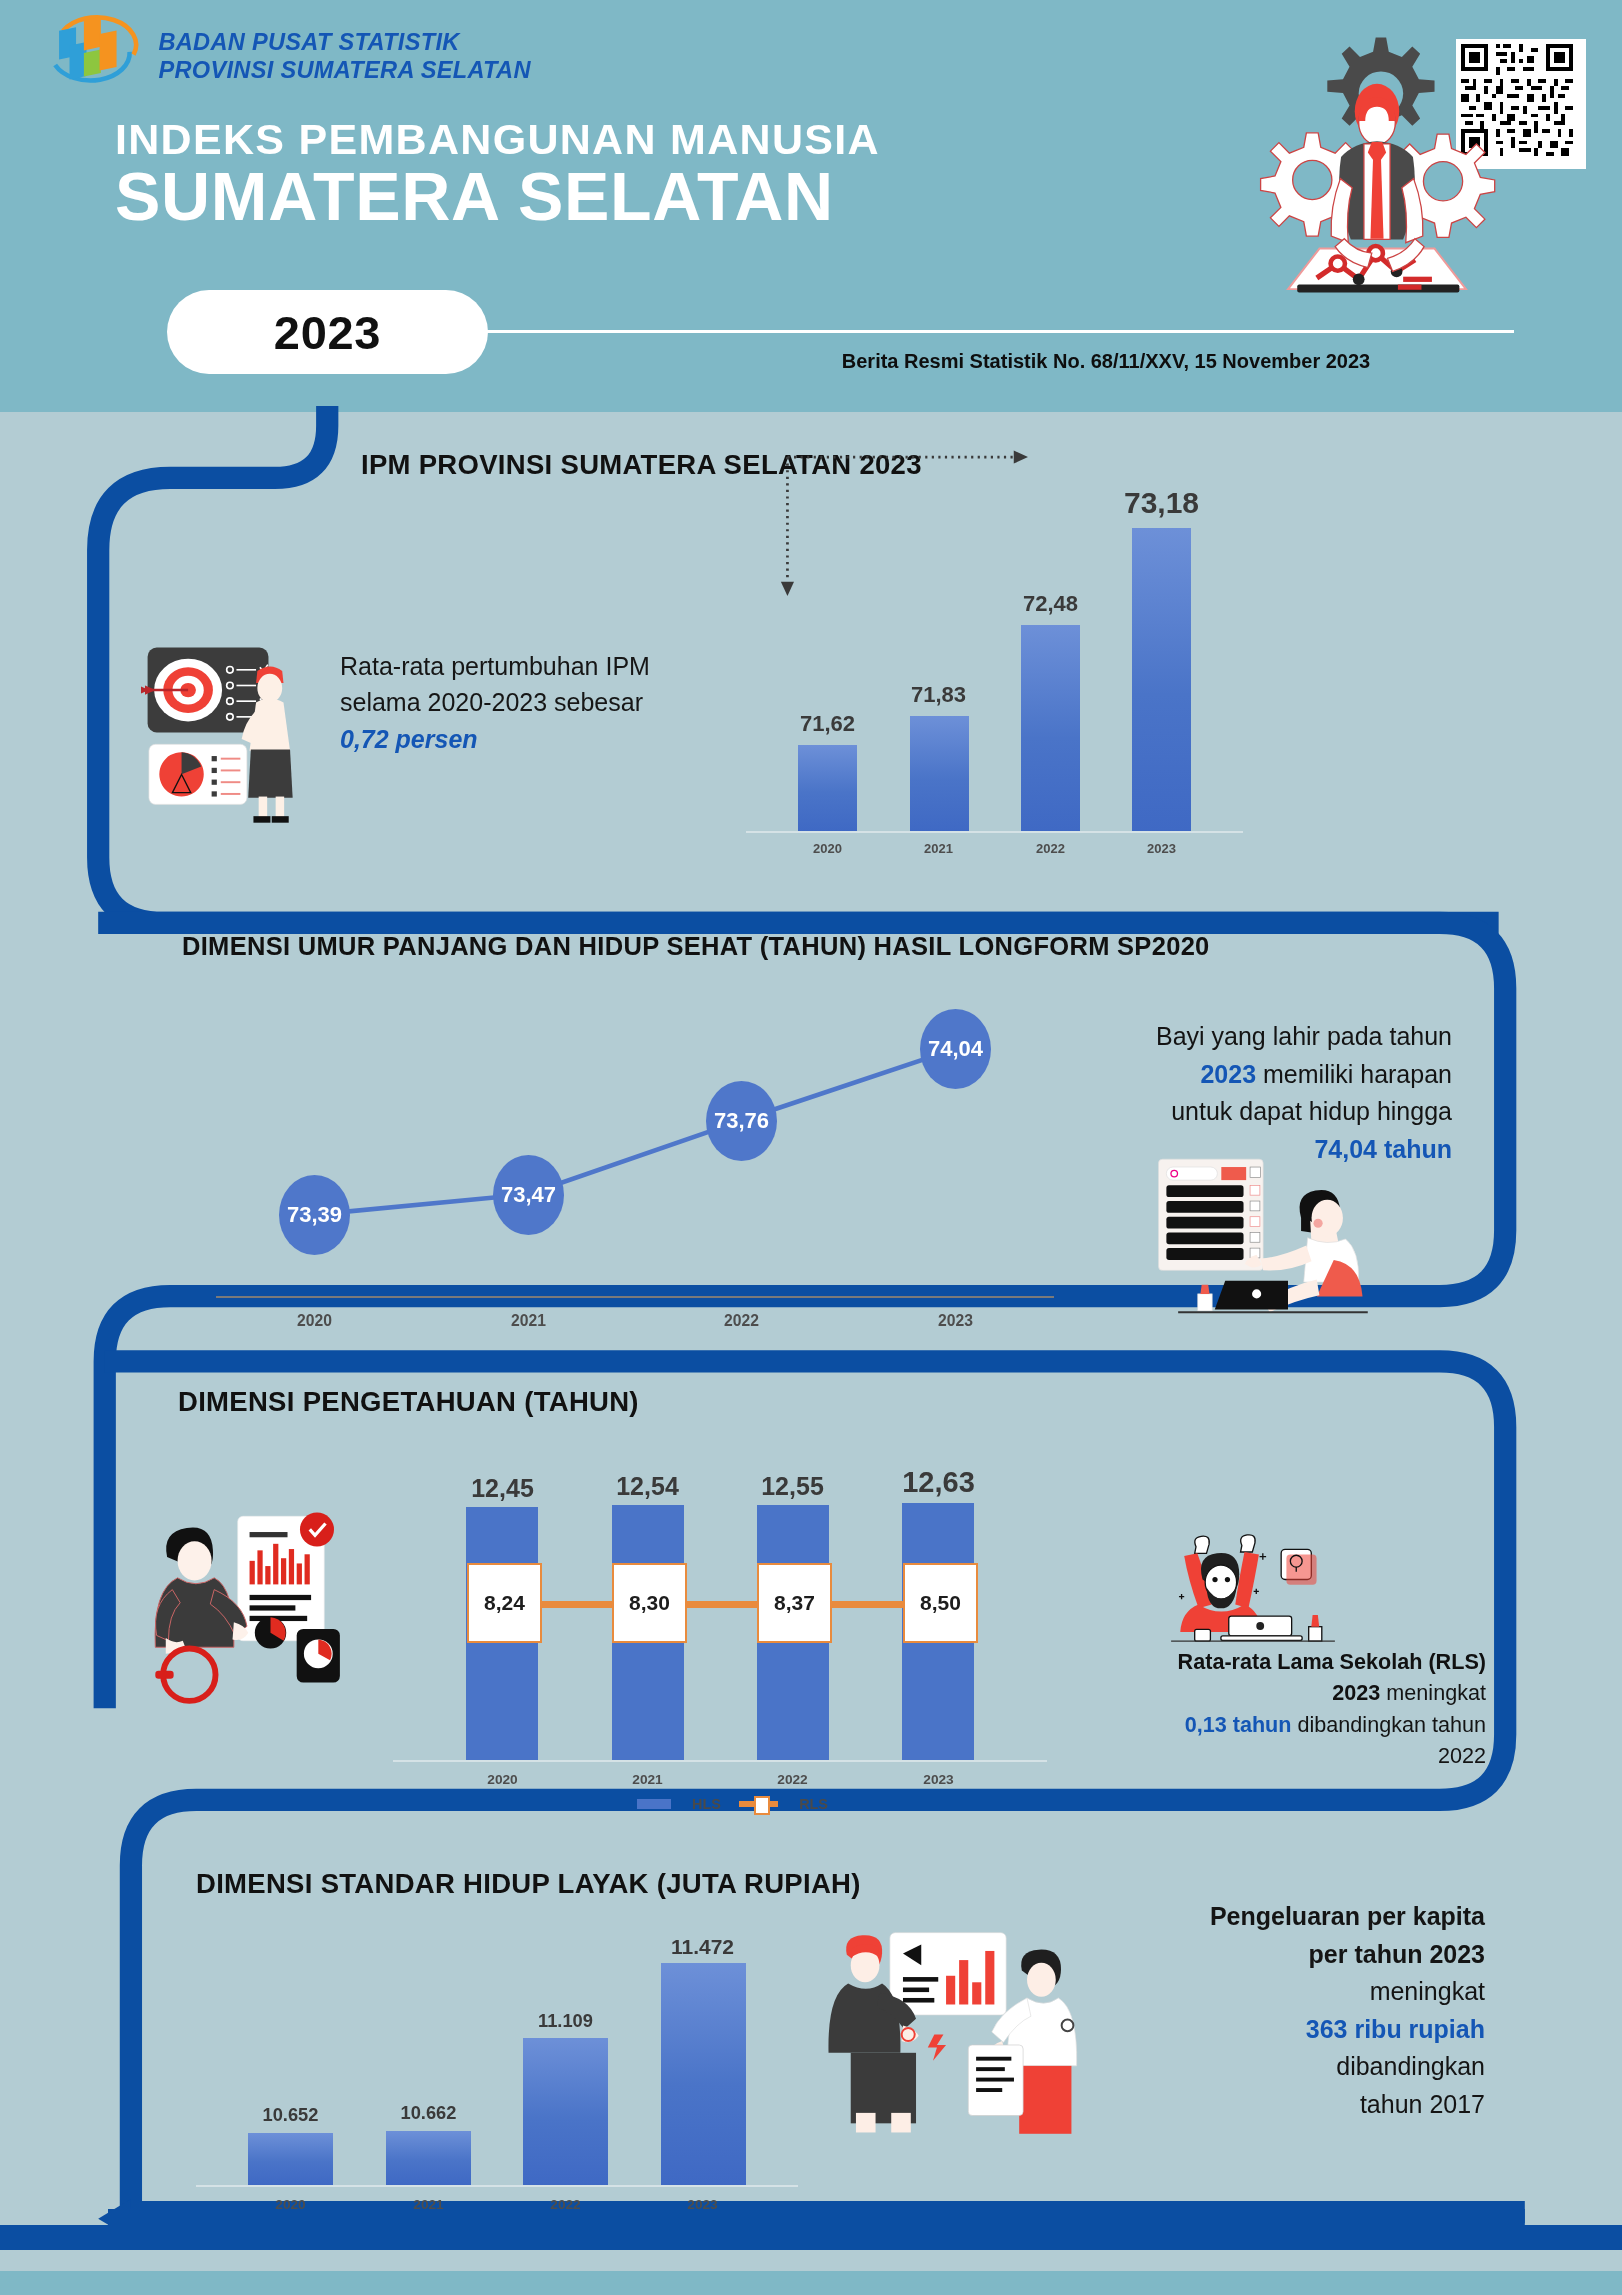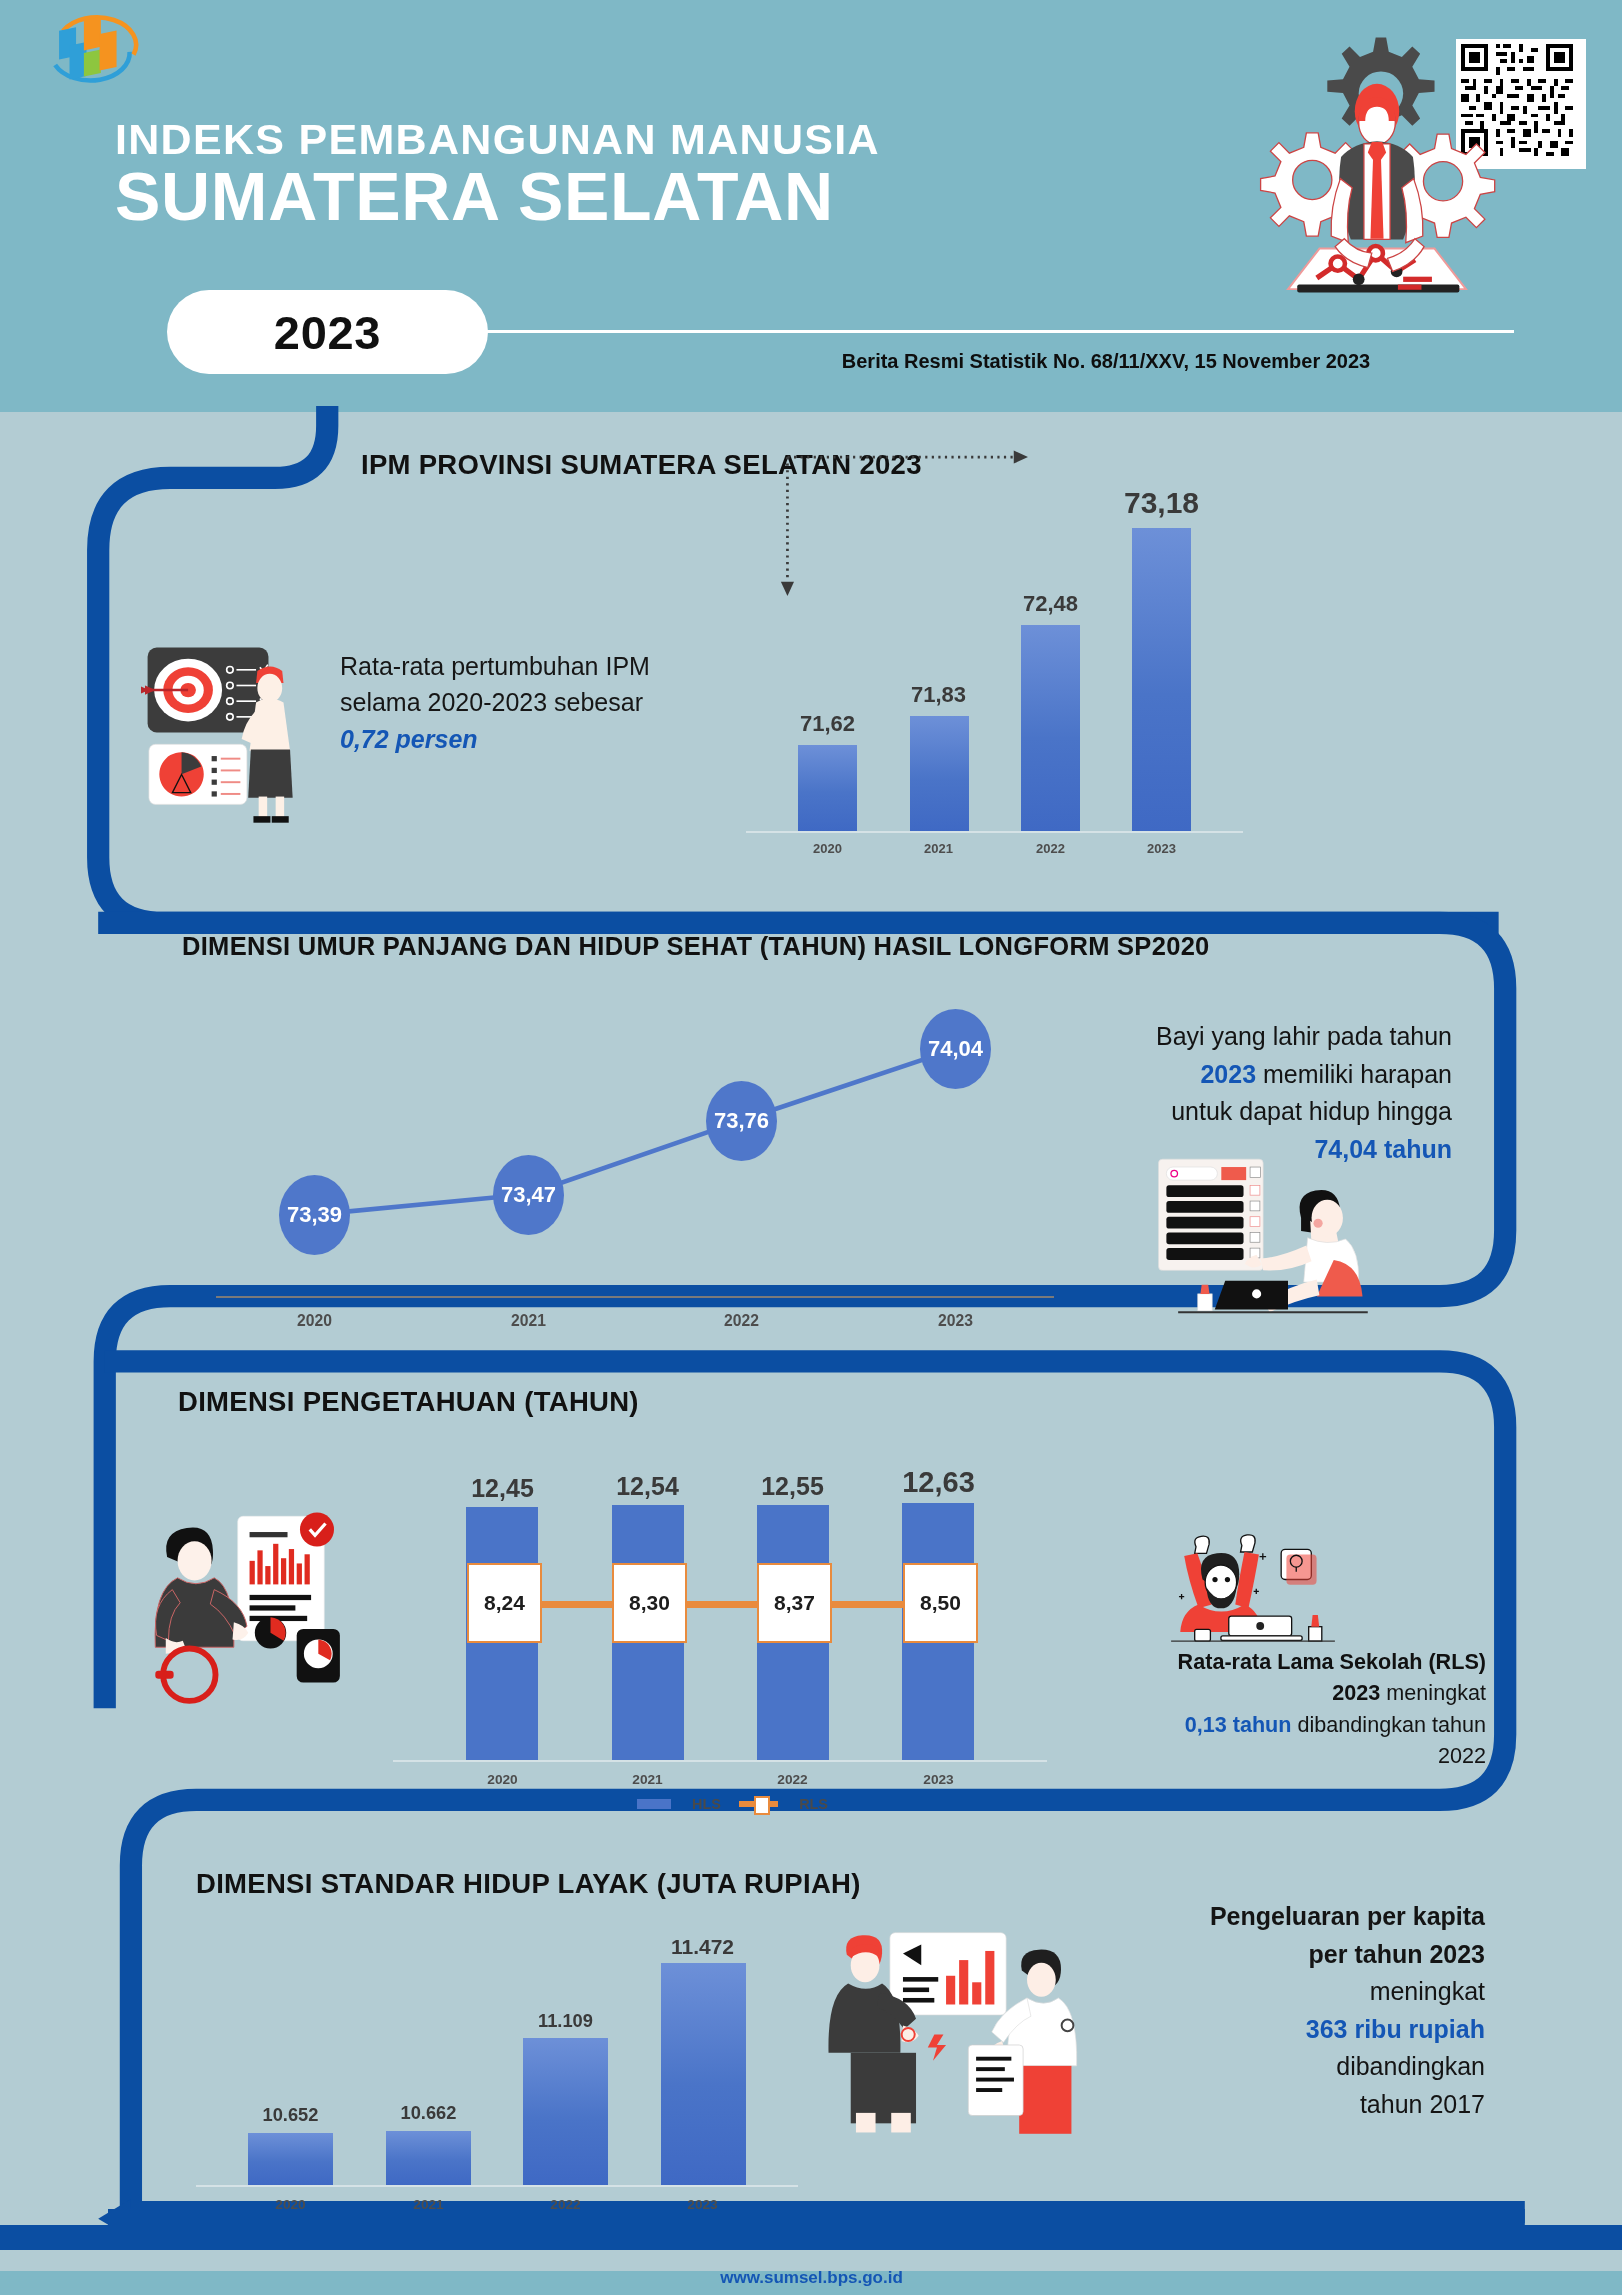--- a/index.html
+++ b/index.html
@@ -148,20 +148,24 @@
       <div class="logo-mark">
         <svg width="98" height="85" viewBox="0 0 150 130">
           <path d="M14 78 A60 42 0 0 0 128 58" fill="none" stroke="#2f9fd8" stroke-width="7"></path>
           <path d="M26 26 A60 42 0 0 1 134 62" fill="none" stroke="#f5931f" stroke-width="7"></path>
           <rect x="20" y="30" width="26" height="44" fill="#2f9fd8" transform="skewY(-12)"></rect>
           <rect x="36" y="56" width="26" height="52" fill="#2f9fd8" transform="skewY(-12)"></rect>
           <rect x="58" y="22" width="26" height="46" fill="#f5931f" transform="skewY(-12)"></rect>
           <rect x="58" y="72" width="26" height="36" fill="#8dc63f" transform="skewY(-12)"></rect>
           <rect x="82" y="48" width="26" height="56" fill="#f5931f" transform="skewY(-12)"></rect>
         </svg>
+      </div>
+      <div class="brand-lines">
+        <div>BADAN PUSAT STATISTIK</div>
+        <div>PROVINSI SUMATERA SELATAN</div>
       </div>
     </div>
 
     <div class="title-main">INDEKS PEMBANGUNAN MANUSIA</div>
     <div class="title-sub">SUMATERA SELATAN</div>
 
     <div class="year-pill">
       <span>2023</span>
     </div>
     <div class="pill-line"></div>
@@ -649,16 +653,15 @@
     <b>per tahun 2023</b><br>
     <span>meningkat</span><br>
     <i>363 ribu rupiah</i><br>
     <span>dibandingkan</span><br>
     <span>tahun 2017</span>
   </div>
 
   <div class="footer-band"></div>
   <div class="footer-strip"></div>
   <div class="footer-bot"></div>
-  <div class="footer-url">www.sumsel.bps.go.id</div>
 
 </div>
 
 
 </body></html>

